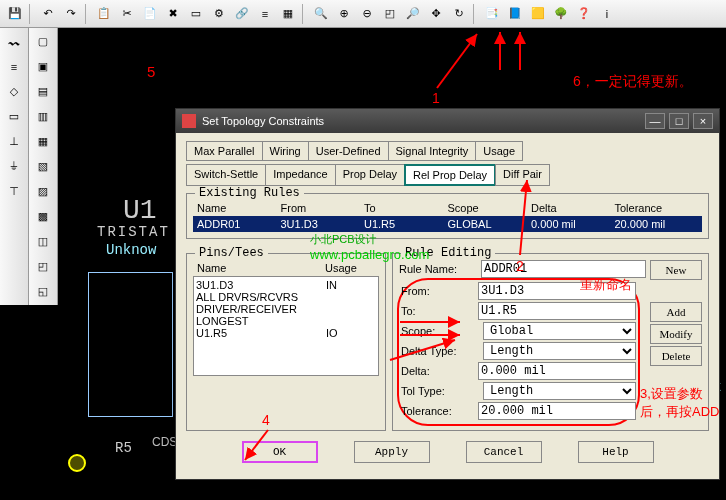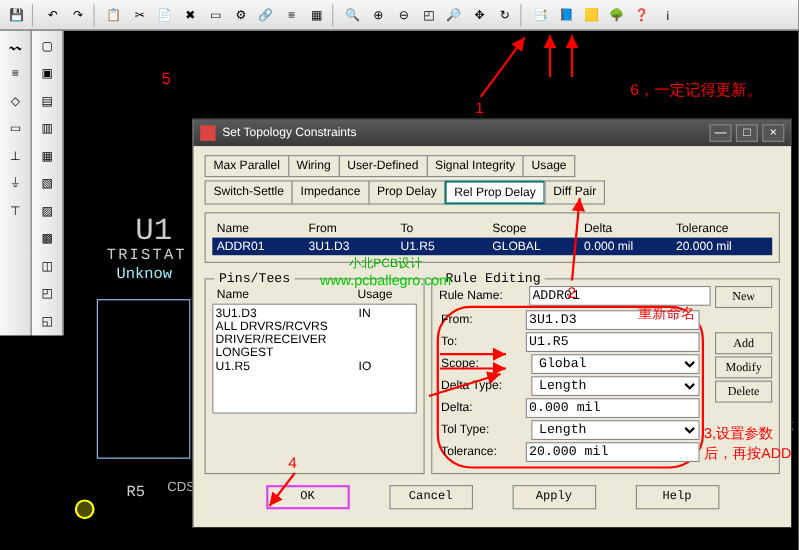--- a/index.html
+++ b/index.html
@@ -38,21 +38,21 @@
 .tab.highlight { border: 2px solid #0f766e; }
 
 .groupbox { border: 1px solid #888; padding: 6px; margin-top: 8px; position: relative; }
 .groupbox > .legend { position: absolute; top: -8px; left: 8px; background: #ece9d8; padding: 0 4px; font-family: 'Courier New', monospace; font-size: 12px; }
 
 .rules-hdr { background: #ece9d8; display: flex; font-family: 'Courier New', monospace; font-size: 12px; padding: 2px 4px; }
 .rules-hdr span { flex: 1; }
 .rules-row { background: #0a246a; color: #fff; display: flex; font-family: 'Courier New', monospace; font-size: 12px; padding: 2px 4px; }
 .rules-row span { flex: 1; white-space: nowrap; }
 
-.watermark { position: absolute; top: 232px; left: 291px; color: #0a0; font-size: 15px; text-align: center; z-index: 5; pointer-events: none; }
+.watermark { position: absolute; top: 232px; left: 310px; color: #0a0; font-size: 15px; z-index: 5; pointer-events: none; }
 .watermark .url { color: #0c0; font-size: 13px; }
 
 .lower { display: flex; gap: 6px; margin-top: 6px; }
 .pins-box { flex: 0 0 200px; }
 .pins-list { background: #fff; height: 100px; border: 1px solid #888; font-family: 'Courier New', monospace; font-size: 12px; padding: 2px; }
 .pins-list div { display: flex; }
 .pins-list .pname { width: 130px; }
 
 .edit-box { flex: 1; }
 .form-row { display: flex; align-items: center; margin-bottom: 2px; font-family: 'Courier New', monospace; font-size: 12px; }
@@ -164,20 +164,21 @@
     </div>
     <div class="tabs">
       <div class="tab">Switch-Settle</div>
       <div class="tab">Impedance</div>
       <div class="tab">Prop Delay</div>
       <div class="tab active highlight">Rel Prop Delay</div>
       <div class="tab">Diff Pair</div>
     </div>
 
     <div class="groupbox">
+      <div class="legend">Existing Rules</div>
       <div class="rules-hdr">
         <span>Name</span>
         <span>From</span>
         <span>To</span>
         <span>Scope</span>
         <span>Delta</span>
         <span>Tolerance</span>
       </div>
       <div class="rules-row">
         <span>ADDR01</span>
@@ -265,22 +266,22 @@
             <button>Add</button>
             <button>Modify</button>
             <button>Delete</button>
           </div>
         </div>
       </div>
     </div>
 
     <div class="dlg-footer">
       <button class="ok">OK</button>
+      <button>Apply</button>
       <button>Cancel</button>
-      <button>Apply</button>
       <button>Help</button>
     </div>
   </div>
 </div>
 
 <div class="watermark">
   <div>小北PCB设计</div>
   <div class="url">www.pcballegro.com</div>
 </div>
 

